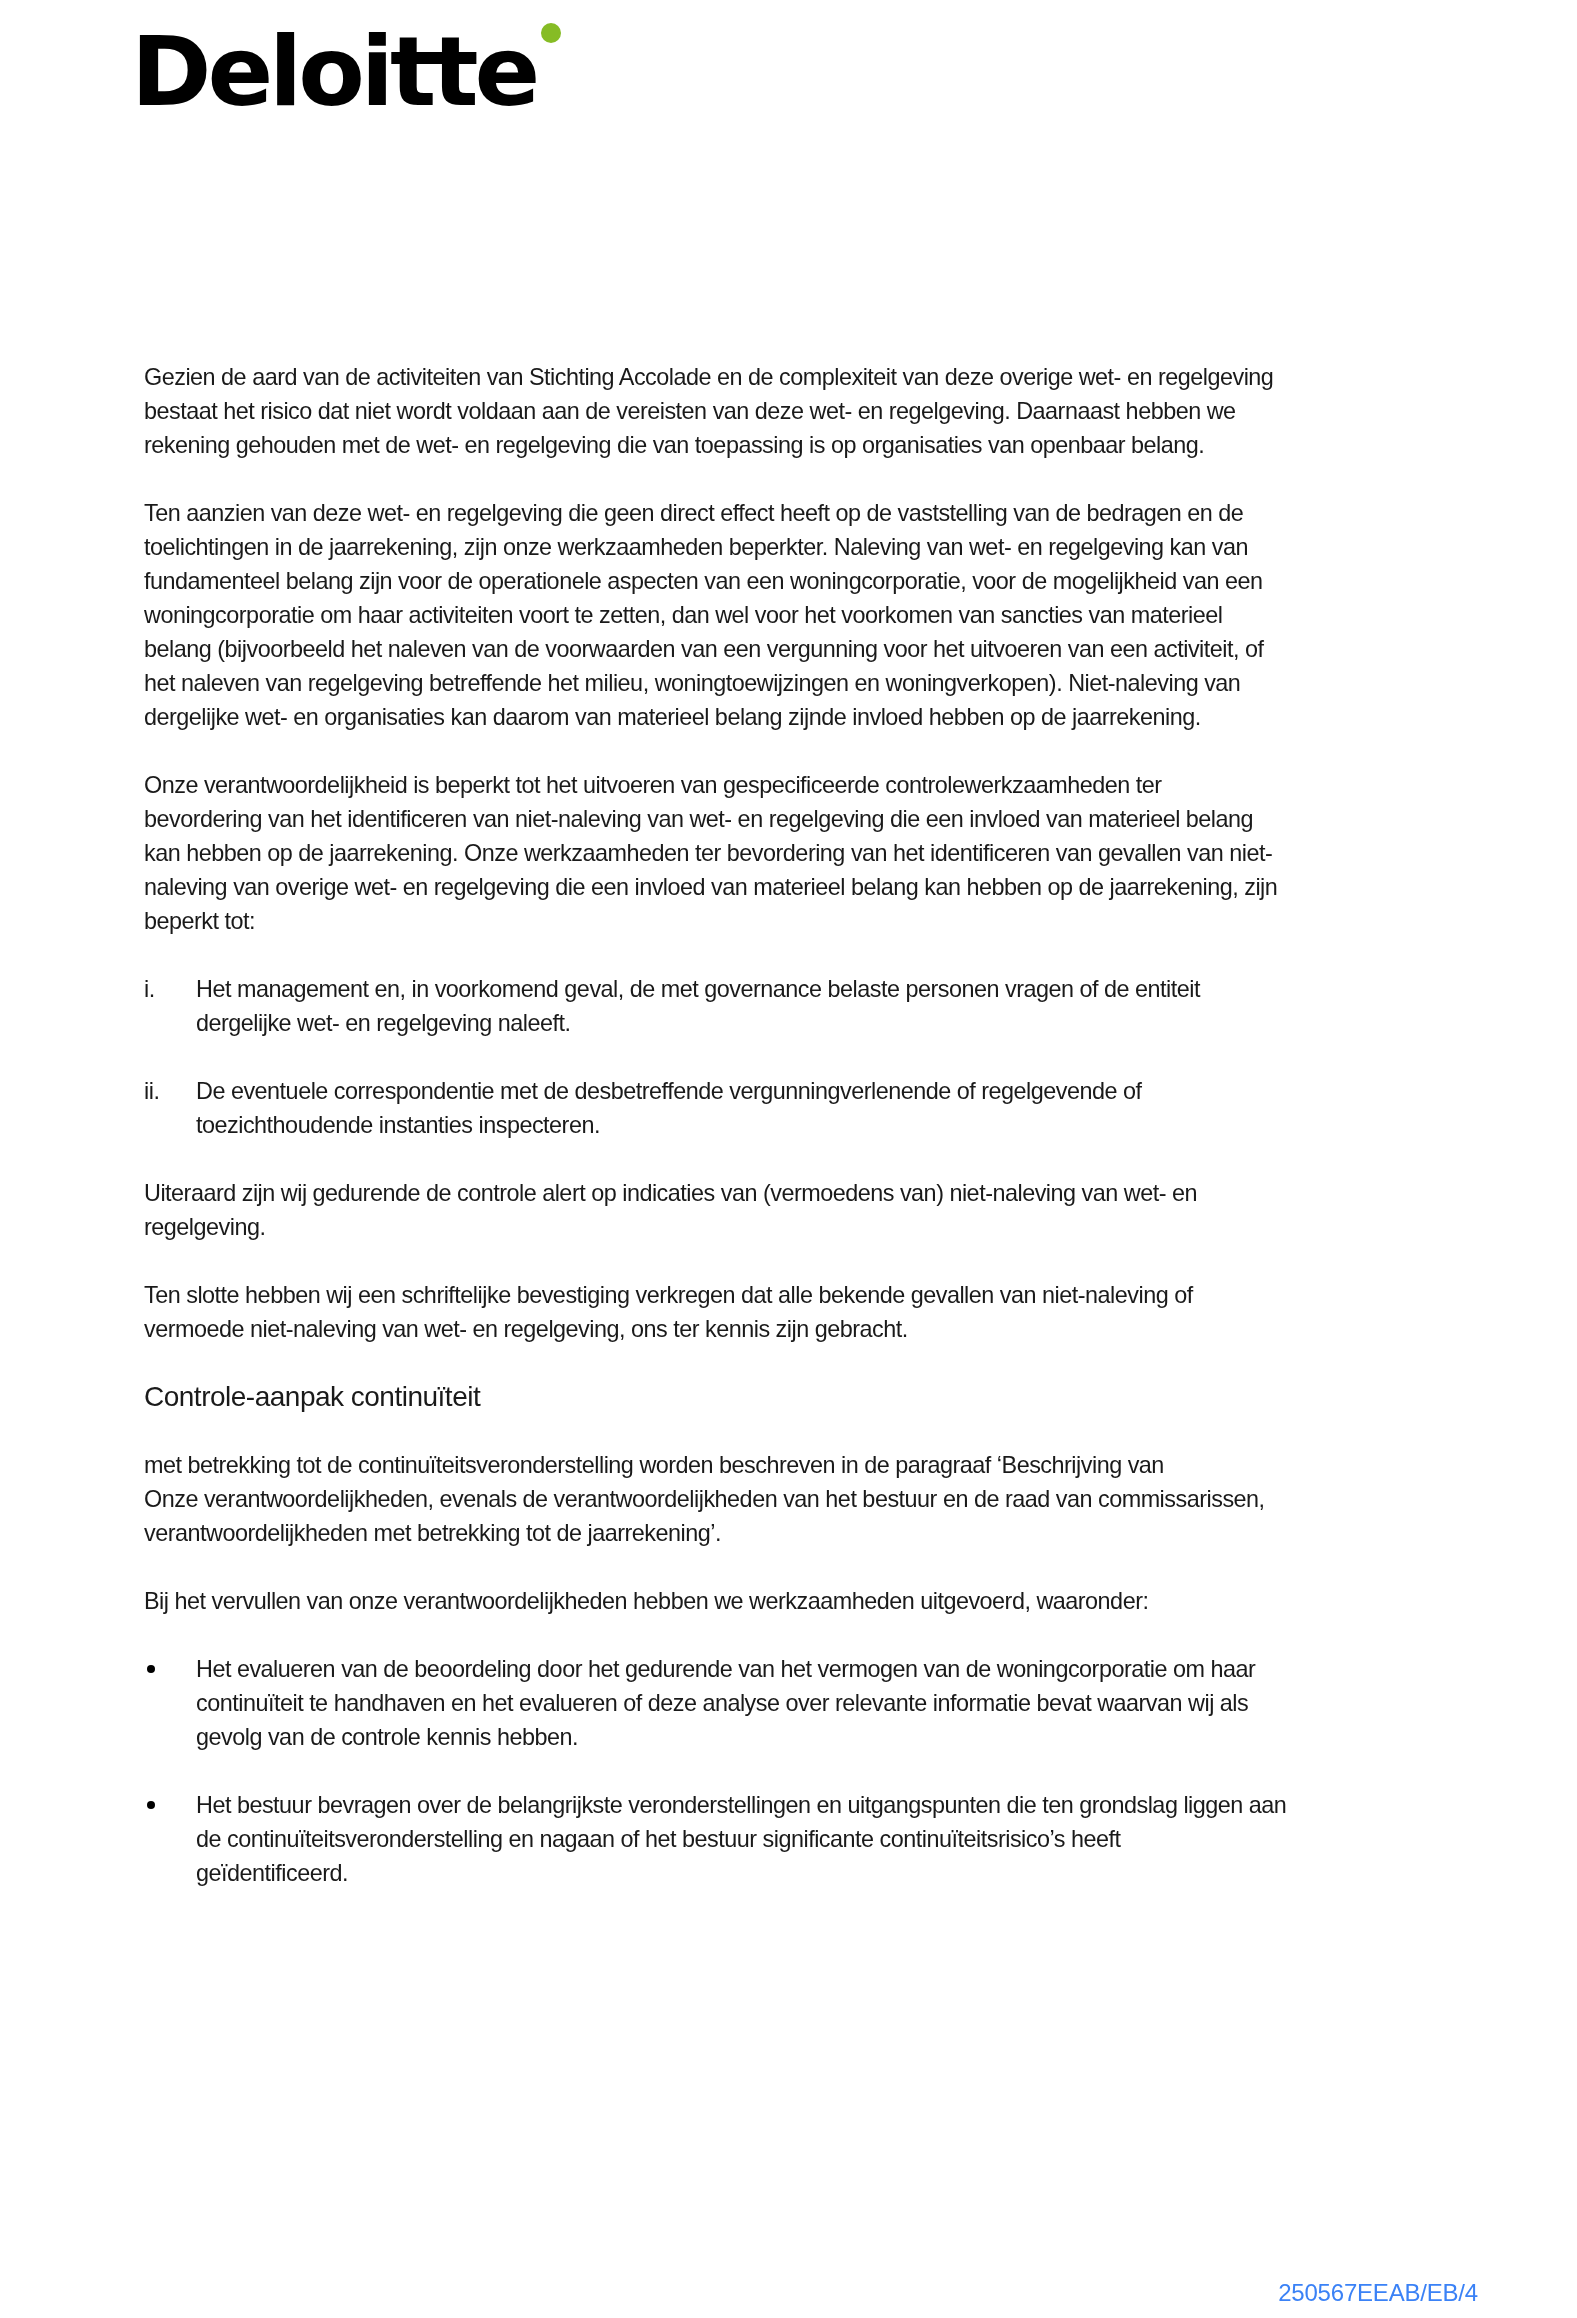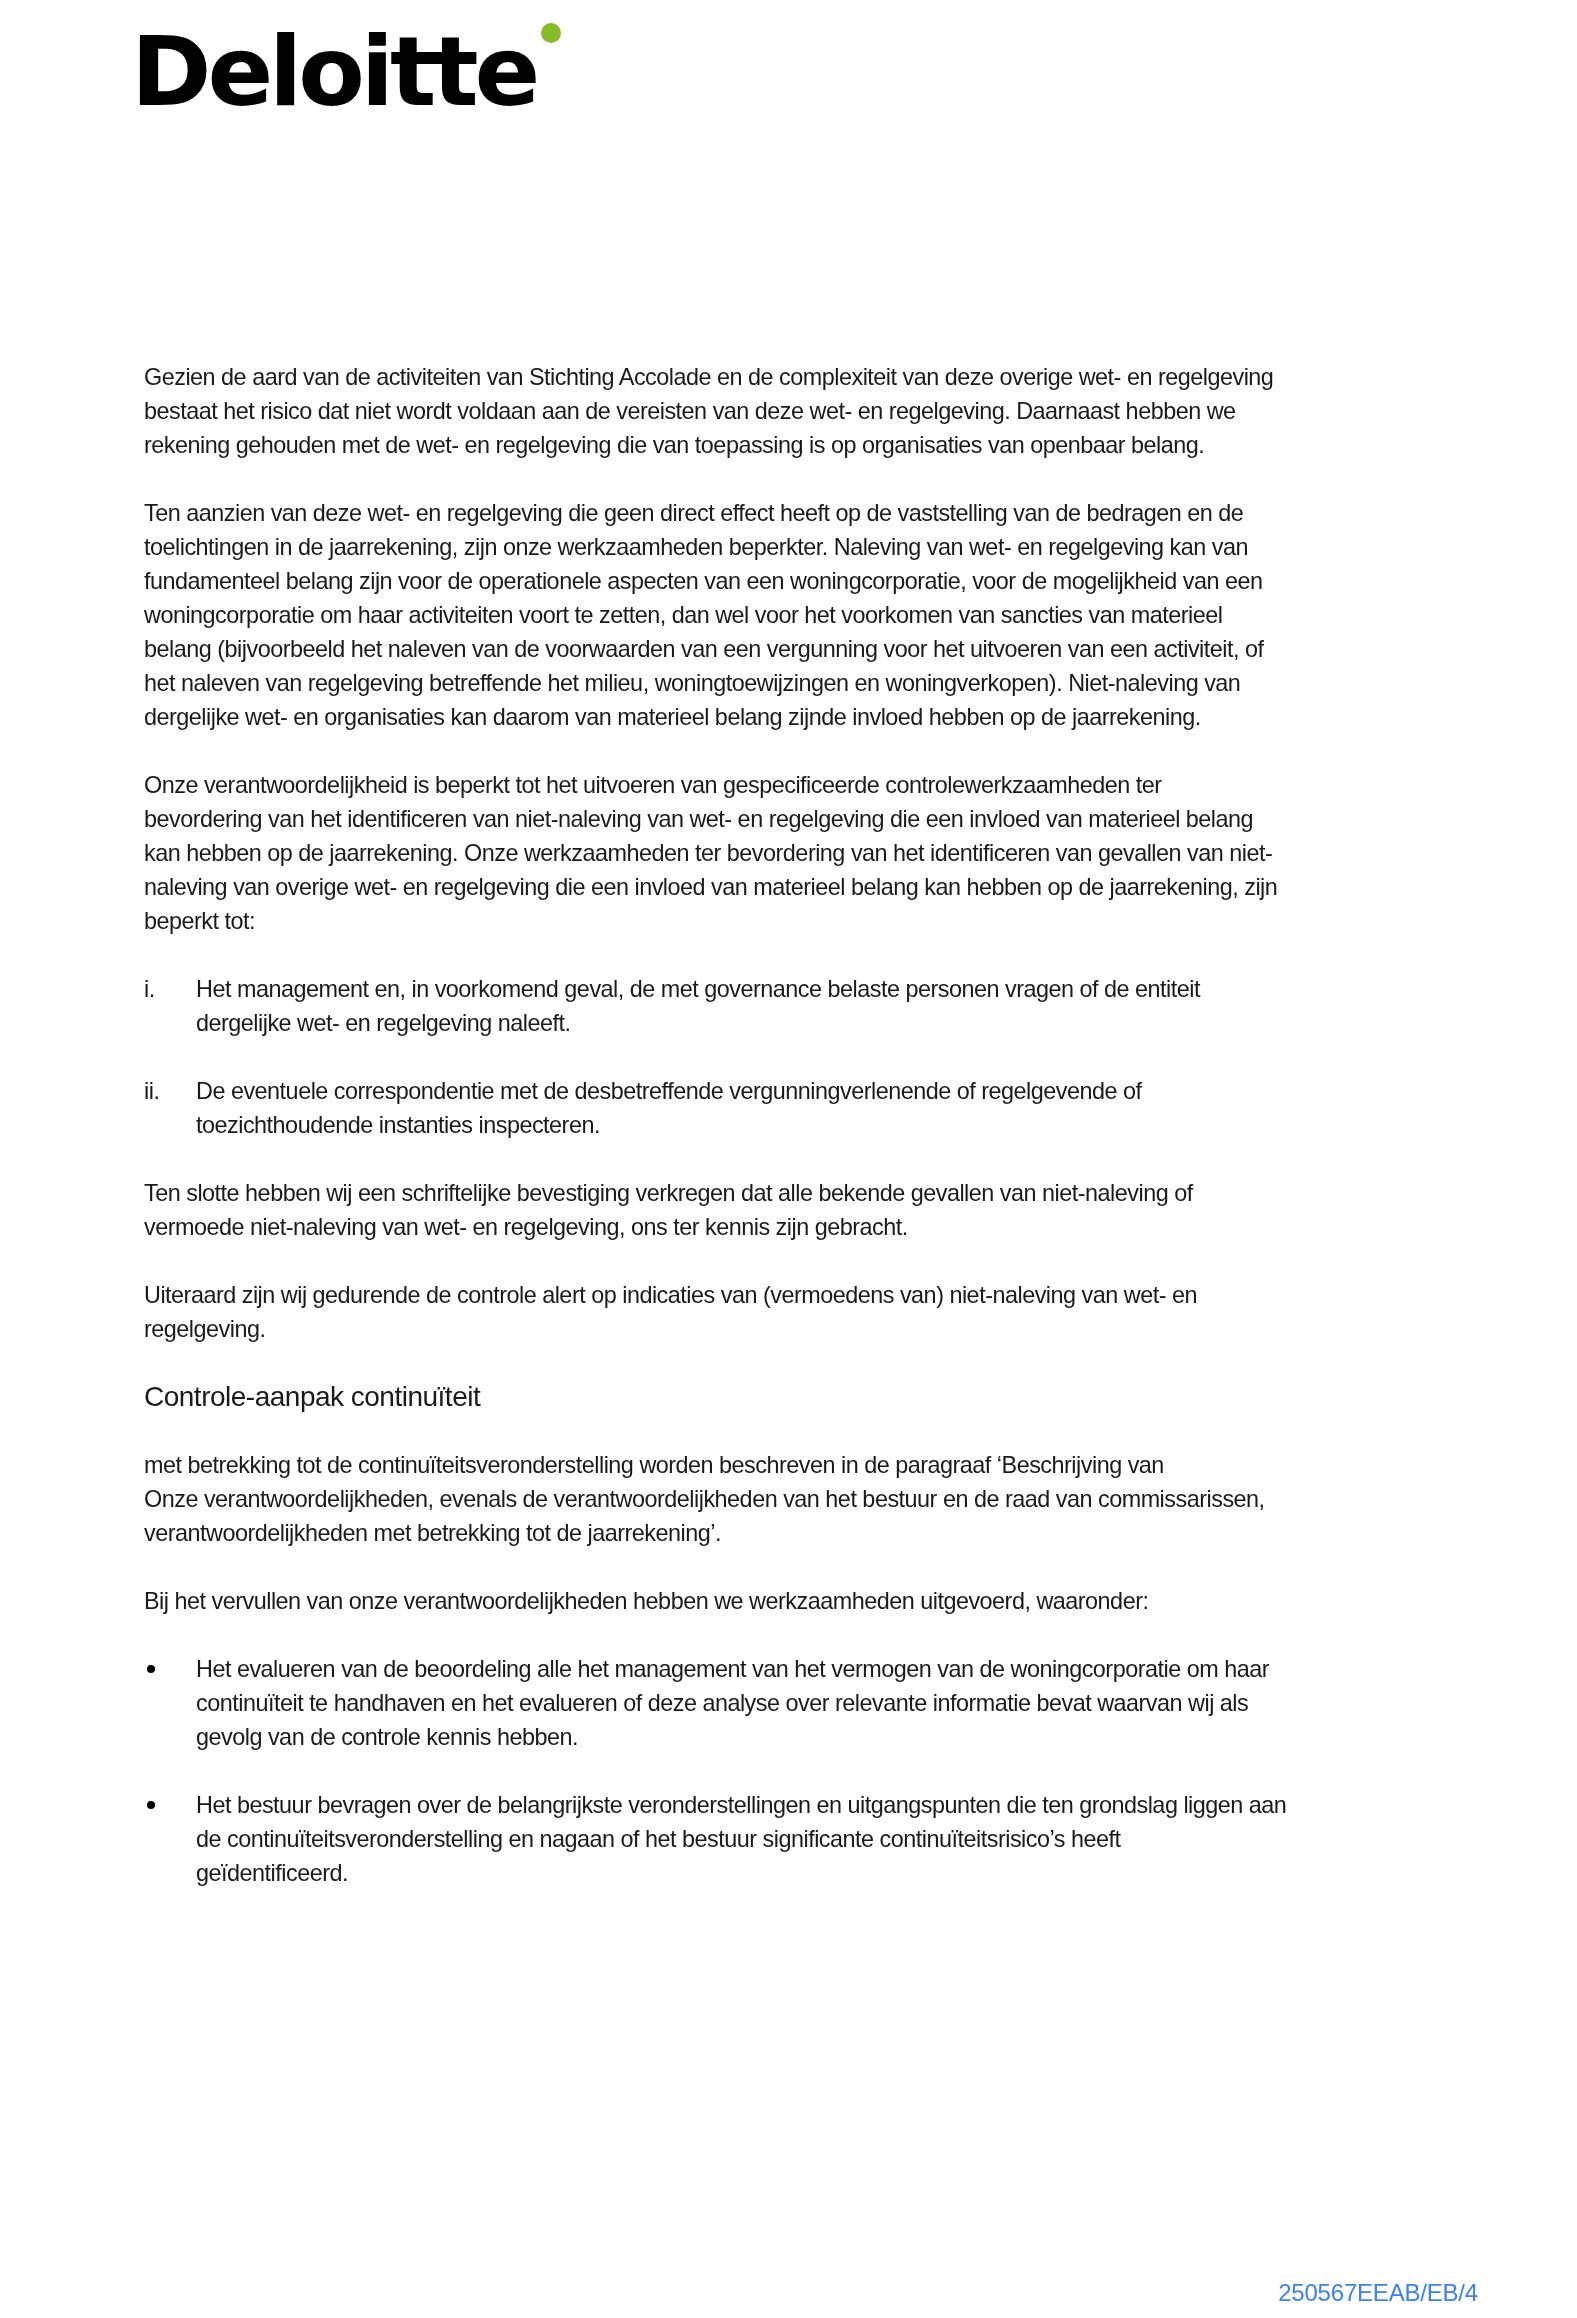--- a/index.html
+++ b/index.html
@@ -134,44 +134,44 @@
     <span class="line">dergelijke wet- en regelgeving naleeft.</span>
   </div>
 
   <div class="list-item">
     <span class="marker">ii.</span>
     <span class="line">De eventuele correspondentie met de desbetreffende vergunningverlenende of regelgevende of</span>
     <span class="line">toezichthoudende instanties inspecteren.</span>
   </div>
 
   <p class="para">
-    <span class="line">Ten slotte hebben wij een schriftelijke bevestiging verkregen dat alle bekende gevallen van niet-naleving of</span>
-    <span class="line">vermoede niet-naleving van wet- en regelgeving, ons ter kennis zijn gebracht.</span>
+    <span class="line">Uiteraard zijn wij gedurende de controle alert op indicaties van (vermoedens van) niet-naleving van wet- en</span>
+    <span class="line">regelgeving.</span>
   </p>
 
   <p class="para">
-    <span class="line">Uiteraard zijn wij gedurende de controle alert op indicaties van (vermoedens van) niet-naleving van wet- en</span>
-    <span class="line">regelgeving.</span>
+    <span class="line">Ten slotte hebben wij een schriftelijke bevestiging verkregen dat alle bekende gevallen van niet-naleving of</span>
+    <span class="line">vermoede niet-naleving van wet- en regelgeving, ons ter kennis zijn gebracht.</span>
   </p>
 
   <p class="heading">Controle-aanpak continuïteit</p>
 
   <p class="para">
     <span class="line">met betrekking tot de continuïteitsveronderstelling worden beschreven in de paragraaf ‘Beschrijving van</span>
     <span class="line">Onze verantwoordelijkheden, evenals de verantwoordelijkheden van het bestuur en de raad van commissarissen,</span>
     <span class="line">verantwoordelijkheden met betrekking tot de jaarrekening’.</span>
   </p>
 
   <p class="para">
     <span class="line">Bij het vervullen van onze verantwoordelijkheden hebben we werkzaamheden uitgevoerd, waaronder:</span>
   </p>
 
   <div class="list-item">
     <span class="bullet-dot"></span>
-    <span class="line">Het evalueren van de beoordeling alle het management van het vermogen van de woningcorporatie om haar</span>
+    <span class="line">Het evalueren van de beoordeling door het gedurende van het vermogen van de woningcorporatie om haar</span>
     <span class="line">continuïteit te handhaven en het evalueren of deze analyse over relevante informatie bevat waarvan wij als</span>
     <span class="line">gevolg van de controle kennis hebben.</span>
   </div>
 
   <div class="list-item">
     <span class="bullet-dot"></span>
     <span class="line">Het bestuur bevragen over de belangrijkste veronderstellingen en uitgangspunten die ten grondslag liggen aan</span>
     <span class="line">de continuïteitsveronderstelling en nagaan of het bestuur significante continuïteitsrisico’s heeft</span>
     <span class="line">geïdentificeerd.</span>
   </div>

